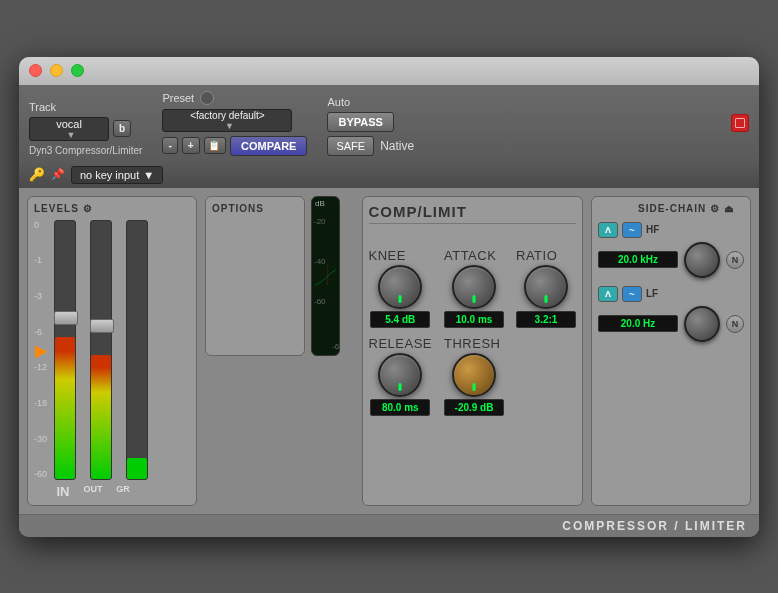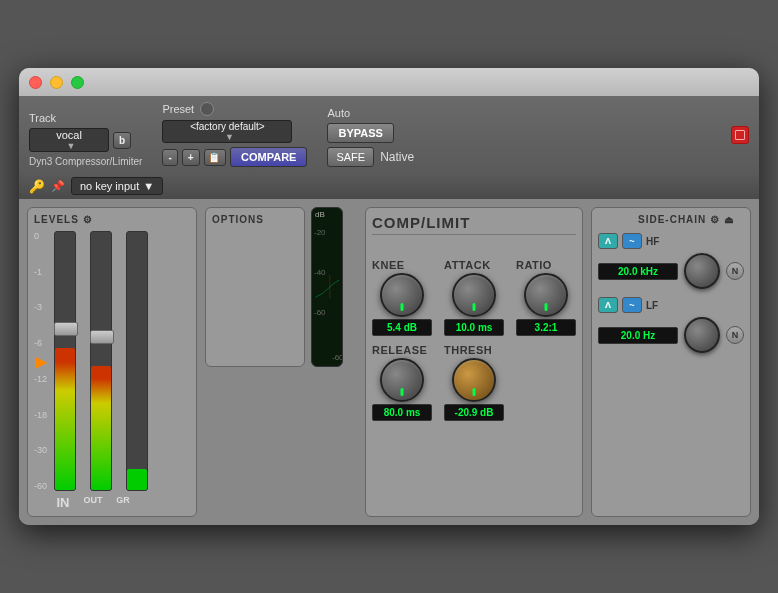--- a/index.html
+++ b/index.html
@@ -255,22 +255,22 @@
       gap: 8px 12px;
     }
     .knob-group {
       display: flex;
       flex-direction: column;
       align-items: center;
       gap: 2px;
     }
     .knob-label {
       color: #333;
-      font-size: 11px;
-      font-weight: bold;
+      font-size: 13px;
+      font-weight: normal;
       letter-spacing: 0.5px;
       align-self: flex-start;
       text-align: right;
     }
     .knob {
       width: 44px;
       height: 44px;
       border-radius: 50%;
       background: radial-gradient(circle at 35% 35%, #888, #3a3a3a);
       border: 2px solid #222;
@@ -642,13 +642,14 @@
         <div style="display:flex; align-items:center; gap:6px;">
           <div class="sc-value-box">20.0 Hz</div>
           <div class="sc-knob"></div>
           <div class="in-btn">N</div>
         </div>
       </div>
     </div>
 
   </div>
 
+  <div class="bottom-label">COMPRESSOR / LIMITER</div>
 </div>
 
 </body></html>

